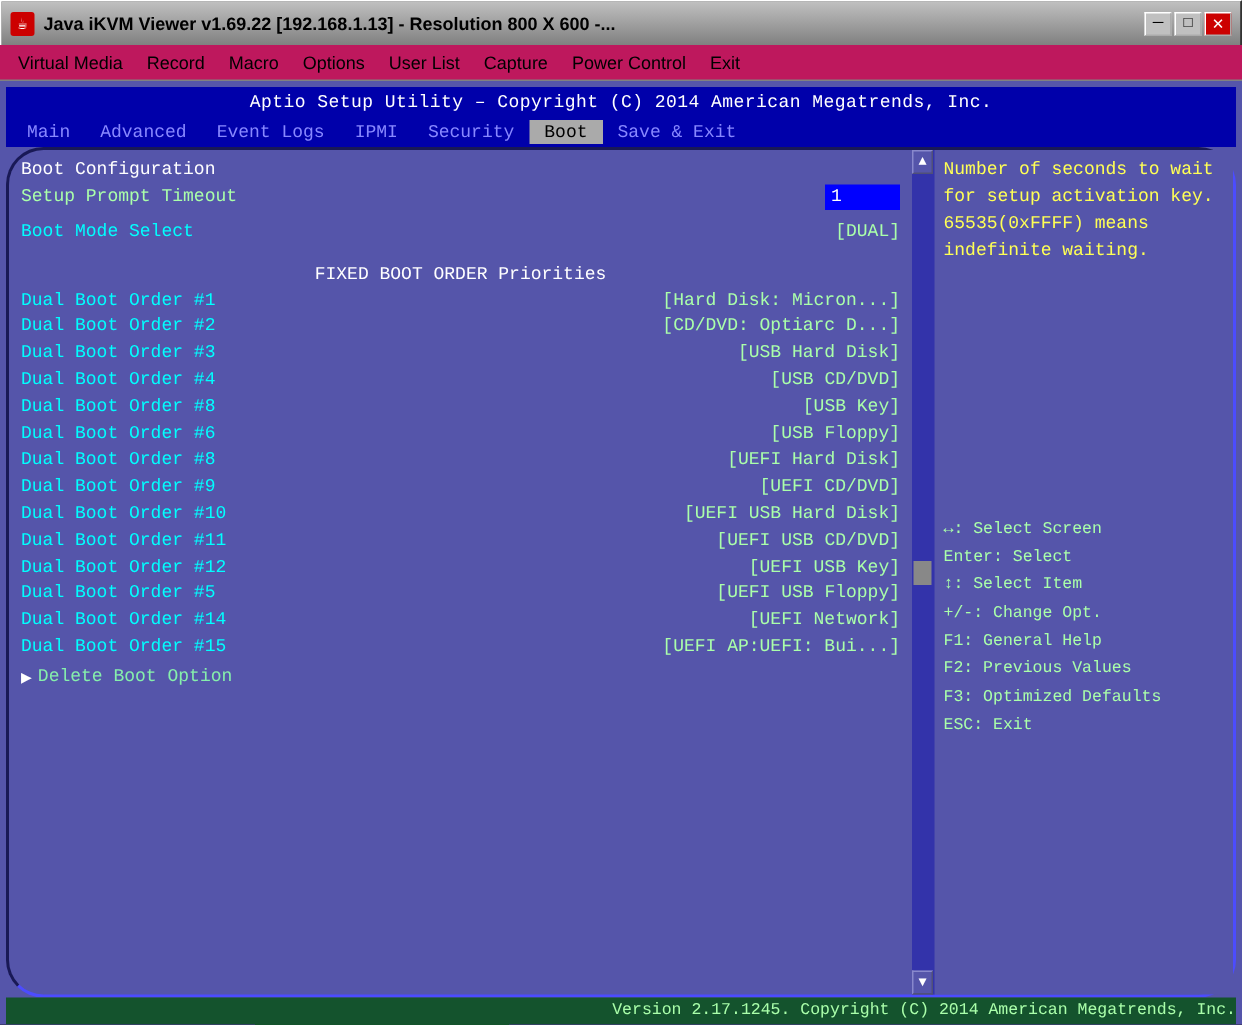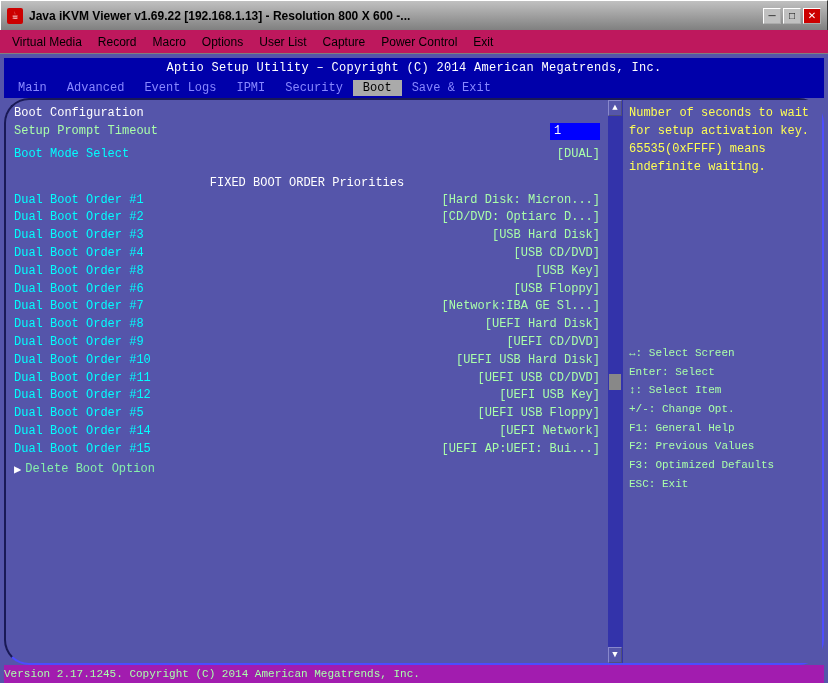--- a/index.html
+++ b/index.html
@@ -289,24 +289,20 @@
         </div>
         <div class="bios-row">
           <span class="bios-label highlight">Dual Boot Order #8</span>
           <span class="bios-value bracket">[USB Key]</span>
         </div>
         <div class="bios-row">
           <span class="bios-label highlight">Dual Boot Order #6</span>
           <span class="bios-value bracket">[USB Floppy]</span>
         </div>
         <div class="bios-row">
-          <span class="bios-label highlight">Dual Boot Order #7</span>
-          <span class="bios-value bracket">[Network:IBA GE Sl...]</span>
-        </div>
-        <div class="bios-row">
           <span class="bios-label highlight">Dual Boot Order #8</span>
           <span class="bios-value bracket">[UEFI Hard Disk]</span>
         </div>
         <div class="bios-row">
           <span class="bios-label highlight">Dual Boot Order #9</span>
           <span class="bios-value bracket">[UEFI CD/DVD]</span>
         </div>
         <div class="bios-row">
           <span class="bios-label highlight">Dual Boot Order #10</span>
           <span class="bios-value bracket">[UEFI USB Hard Disk]</span>
@@ -442,23 +438,23 @@
   }
   #right-panel {
     width: 200px;
     padding: 4px 6px;
     background: #5555aa;
     border-left: 1px solid #3333aa;
     display: flex;
     flex-direction: column;
   }
   #version-bar {
-    background: #a21caf;
+    background: #14532d;
     color: #aaffaa;
-    text-align: left;
+    text-align: right;
     font-size: 11px;
     padding: 3px 0;
   }
   .bios-delete-row {
     display: flex;
     align-items: center;
     margin-top: 4px;
   }
   body {
     width: 828px;

